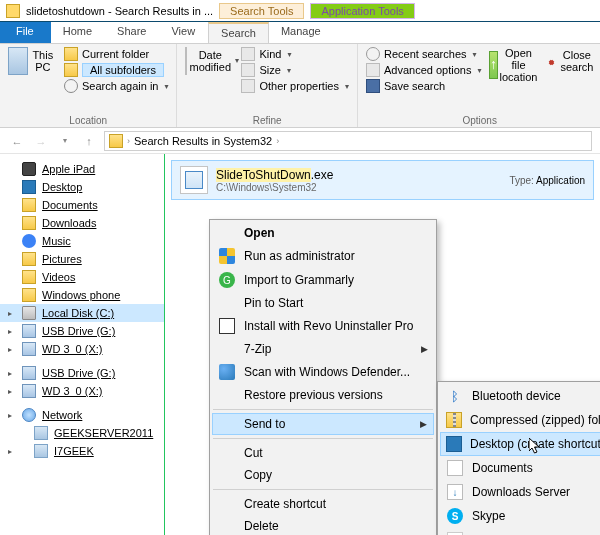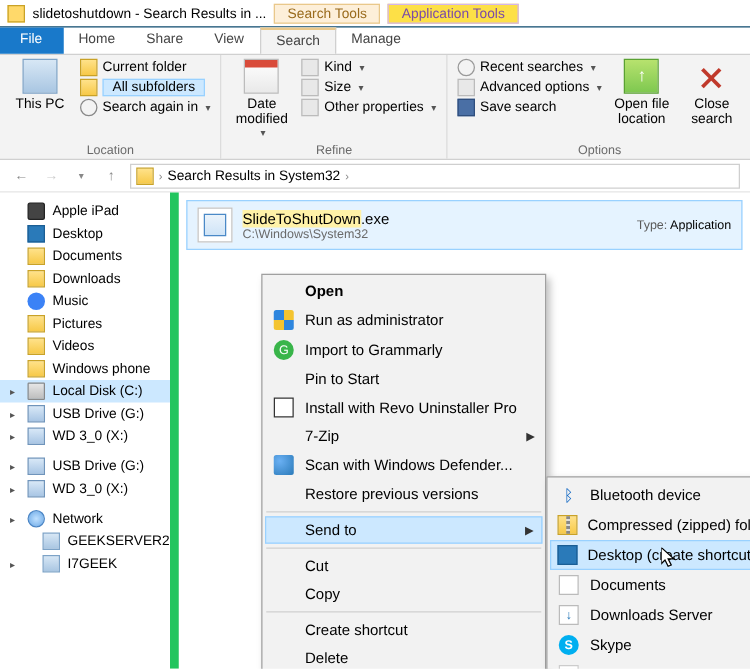--- a/index.html
+++ b/index.html
@@ -4,34 +4,34 @@
 <style>
   * { box-sizing: border-box; margin: 0; padding: 0; font-family: "Segoe UI", Tahoma, sans-serif; }
   body { width: 600px; height: 535px; background: #fff; font-size: 11px; color: #000; overflow: hidden; position: relative; }
 
   
   .titlebar { height: 22px; background: #fff; border-bottom: 1px solid #0c4a6e; display: flex; align-items: center; padding-left: 6px; gap: 6px; }
   .titlebar .icon { width: 14px; height: 14px; background: #ffd96a; border: 1px solid #c9a227; }
   .titlebar .title { font-size: 11px; color: #000; }
   .titlebar .ctx-tab { border: 1px solid; padding: 1px 10px; font-size: 11px; }
   .titlebar .ctx-search { background: #fdefd9; border-color: #e9c88b; color: #9a6b1d; }
-  .titlebar .ctx-app { background: #fde047; border-color: #d3b5ee; color: #7b4aa8; }
+  .titlebar .ctx-app { background: #84cc16; border-color: #d3b5ee; color: #7b4aa8; }
 
   
   .tabs { height: 22px; display: flex; align-items: stretch; border-bottom: 1px solid #d0d0d0; }
   .tabs .tab { padding: 3px 12px; font-size: 11px; color: #444; border-right: 1px solid transparent; }
   .tabs .file { background: #1979ca; color: #fff; padding: 3px 16px; }
   .tabs .active { background: #f3f3f3; border-left: 1px solid #d0d0d0; border-right: 1px solid #d0d0d0; border-top: 2px solid #e9c88b; }
 
   
   .ribbon { height: 84px; background: #f3f3f3; display: flex; border-bottom: 1px solid #d0d0d0; }
   .group { border-right: 1px solid #dcdcdc; display: flex; flex-direction: column; justify-content: space-between; padding: 3px 8px 1px; }
   .group-body { display: flex; gap: 8px; align-items: flex-start; }
   .group-label { text-align: center; font-size: 10px; color: #6a6a6a; padding-top: 2px; }
-  .vbtn { display: flex; flex-direction: column; align-items: center; gap: 2px; width: 48px; text-align: center; line-height: 1.1; font-size: 11px; }
+  .vbtn { display: flex; flex-direction: row; align-items: center; gap: 2px; width: 48px; text-align: center; line-height: 1.1; font-size: 11px; }
   .vbtn .big-icon { width: 28px; height: 28px; }
   .small-list { display: flex; flex-direction: column; gap: 2px; }
   .small-item { display: flex; align-items: center; gap: 4px; font-size: 11px; white-space: nowrap; }
   .small-item .si { width: 14px; height: 14px; }
   .chev { font-size: 8px; color: #555; padding-left: 2px; }
   .selected-pill { background: #cce8ff; border: 1px solid #99d1ff; padding: 0 7px; }
 
   .i-pc { background: linear-gradient(#d7e7f5,#a9c6e2); border: 1px solid #7da3c7; }
   .i-cal { background: linear-gradient(#fff,#e9e9e9); border: 1px solid #bcbcbc; position: relative; }
   .i-cal::before { content:""; position:absolute; top:0; left:0; right:0; height:6px; background:#d94b3a; }
@@ -45,21 +45,21 @@
 
   
   .addr { height: 26px; display: flex; align-items: center; gap: 6px; padding: 0 8px; border-bottom: 1px solid #e5e5e5; }
   .addr .nav-btn { width: 18px; height: 18px; color: #888; display:flex; align-items:center; justify-content:center; }
   .addr .path { flex: 1; height: 20px; border: 1px solid #cfcfcf; display: flex; align-items: center; padding: 0 4px; gap: 4px; background:#fff; }
   .addr .path .seg { display:flex; align-items:center; gap:4px; font-size: 11px; }
   .addr .path .sep { color:#888; font-size:9px; }
 
   
   .body { display: flex; height: calc(535px - 22px - 22px - 84px - 26px); }
-  .side { width: 143px; border-right: 7px solid #22c55e; overflow: hidden; padding-top: 6px; }
+  .side { width: 165px; border-right: 1px solid #22c55e; overflow: hidden; padding-top: 6px; text-decoration: underline; }
   .side .item { display: flex; align-items: center; gap: 6px; padding: 2px 6px 2px 22px; font-size: 11px; white-space: nowrap; }
   .side .item.sel { background: #cce8ff; }
   .side .spacer { height: 6px; }
   .side .tri { position:absolute; left:8px; font-size:8px; color:#555; }
   .side .item { position: relative; }
   .ic { width:14px; height:14px; flex:0 0 14px; }
   .ic-folder { background: linear-gradient(#ffe28a,#f7c948); border:1px solid #c9a227; }
   .ic-disk { background: linear-gradient(#e6e6e6,#bdbdbd); border:1px solid #888; border-radius:1px; }
   .ic-usb { background: linear-gradient(#d8e8f7,#a8c5e4); border:1px solid #6f94bb; }
   .ic-pc { background: linear-gradient(#d7e7f5,#a9c6e2); border:1px solid #7da3c7; }

